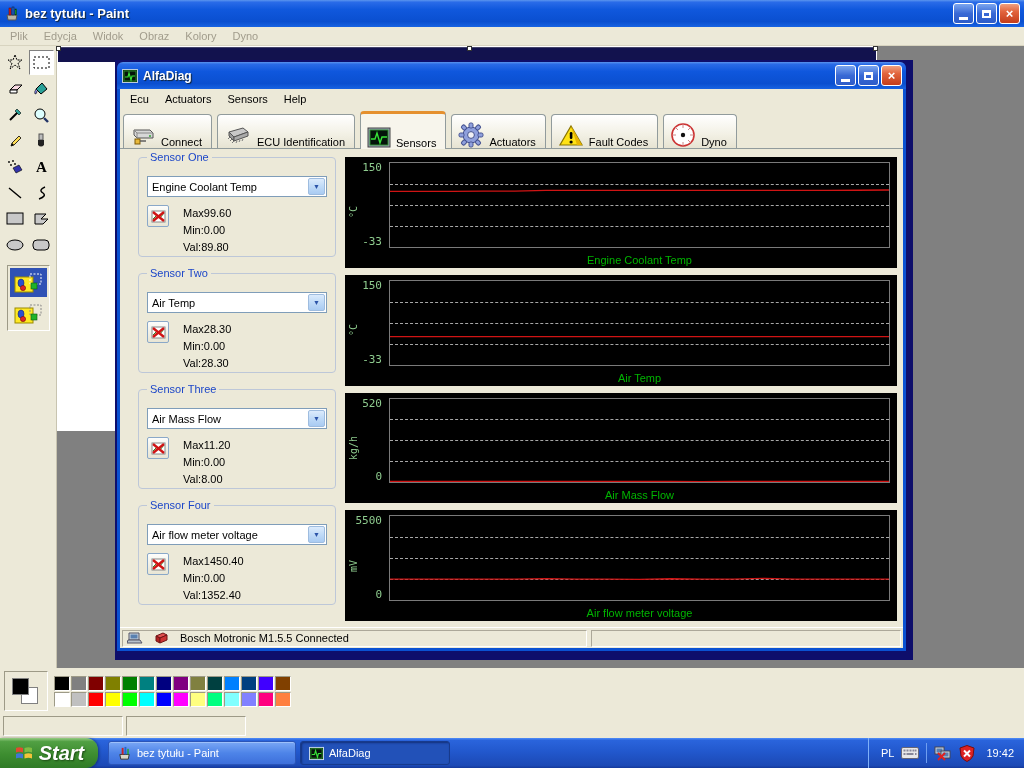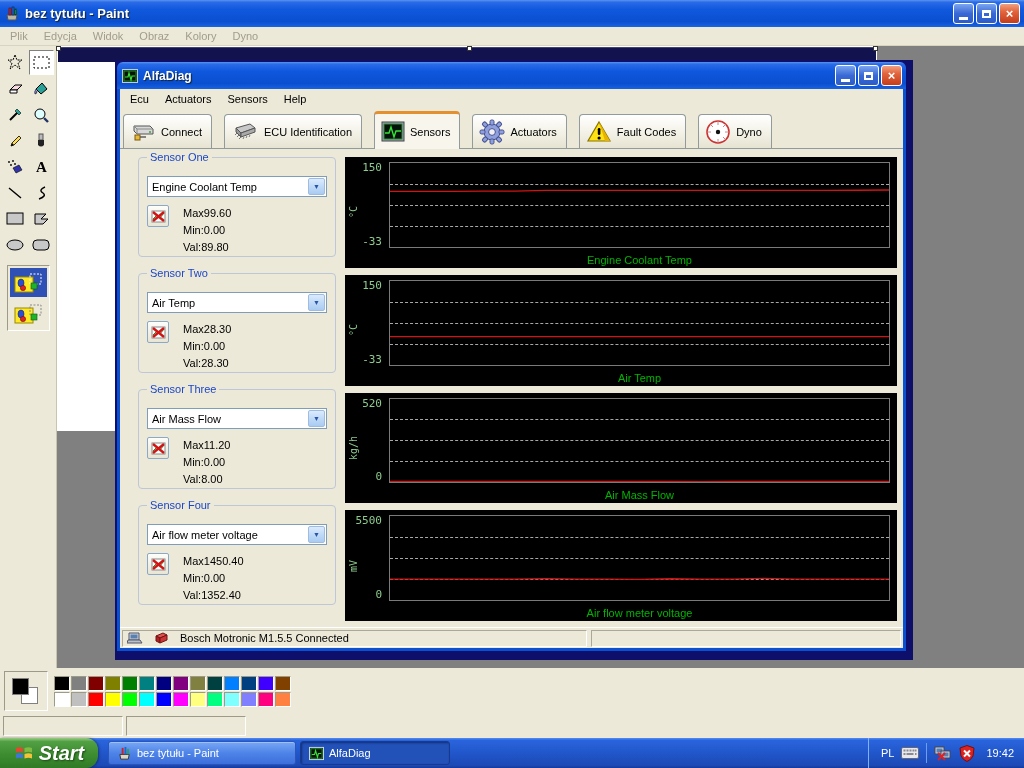--- a/index.html
+++ b/index.html
@@ -47,21 +47,21 @@
 
   
   .alfa-wrap { position:absolute; left:115px; top:60px; background:#0e0e6b; padding:2px 7px 9px 2px; }
   .alfa-win { width:789px; height:589px; display:flex; flex-direction:column; }
   .al-titlebar { height:27px; border-radius:6px 6px 0 0; background:linear-gradient(180deg,#5c95ee 0%,#2a6be8 8%,#0f57dd 35%,#0a4fd0 80%,#1863e2 100%); display:flex; align-items:center; padding:0 4px 0 5px; }
   .al-title { color:#fff; font-weight:bold; font-size:12px; text-shadow:1px 1px 1px #123; margin-left:5px; flex:1; }
   .al-body { flex:1; border:3px solid #0a51d2; border-top:none; background:#ECE9D8; display:flex; flex-direction:column; min-height:0; }
   .al-menubar { height:20px; display:flex; align-items:center; background:#ECE9D8; padding-left:2px; }
   .al-menu-item { padding:3px 8px; color:#000; }
   .al-tabstrip { height:40px; display:flex; align-items:flex-end; padding:2px 0 0 3px; border-bottom:1px solid #919b9c; background:#ECE9D8; }
-  .tab { display:flex; align-items:center; gap:5px; height:34px; padding:0 9px 0 6px; border:1px solid #919b9c; border-bottom:none; border-radius:4px 4px 0 0; background:linear-gradient(180deg,#ffffff 0%,#f2f0e4 60%,#e6e3d2 100%); margin-right:12px; position:relative; }
+  .tab { display:flex; align-items:flex-end; gap:5px; height:34px; padding:0 9px 0 6px; border:1px solid #919b9c; border-bottom:none; border-radius:4px 4px 0 0; background:linear-gradient(180deg,#ffffff 0%,#f2f0e4 60%,#e6e3d2 100%); margin-right:5px; position:relative; }
   .tab .tlabel { color:#000; }
   .tab.active { height:38px; margin-bottom:-1px; background:#f7f5ec; border-top:3px solid #e5902e; z-index:3; }
   .al-content { flex:1; display:flex; padding:8px 6px 6px 8px; gap:9px; min-height:0; }
   .sens-col { width:208px; display:flex; flex-direction:column;padding-left:10px; }
   .groupbox { position:relative; border:1px solid #bdc7d8; border-radius:4px; height:103px; margin-bottom:16px; padding:18px 8px 0 8px; }
   .gb-legend { position:absolute; top:-7px; left:8px; background:#ECE9D8; padding:0 3px; color:#1c46c8; }
   .combo { height:21px; border:1px solid #7f9db9; background:#fff; display:flex; align-items:center; }
   .combo-text { flex:1; padding-left:4px; color:#000; white-space:nowrap; overflow:hidden; }
   .combo-btn { width:17px; height:17px; margin:1px; border-radius:2px; background:linear-gradient(180deg,#dcebfc 0%,#c2dcf8 45%,#a9cbf2 100%); border:1px solid #9ebcdf; display:flex; align-items:center; justify-content:center; color:#2b53a8; font-size:7px; }
   .sens-rows { display:flex; margin-top:8px; }

